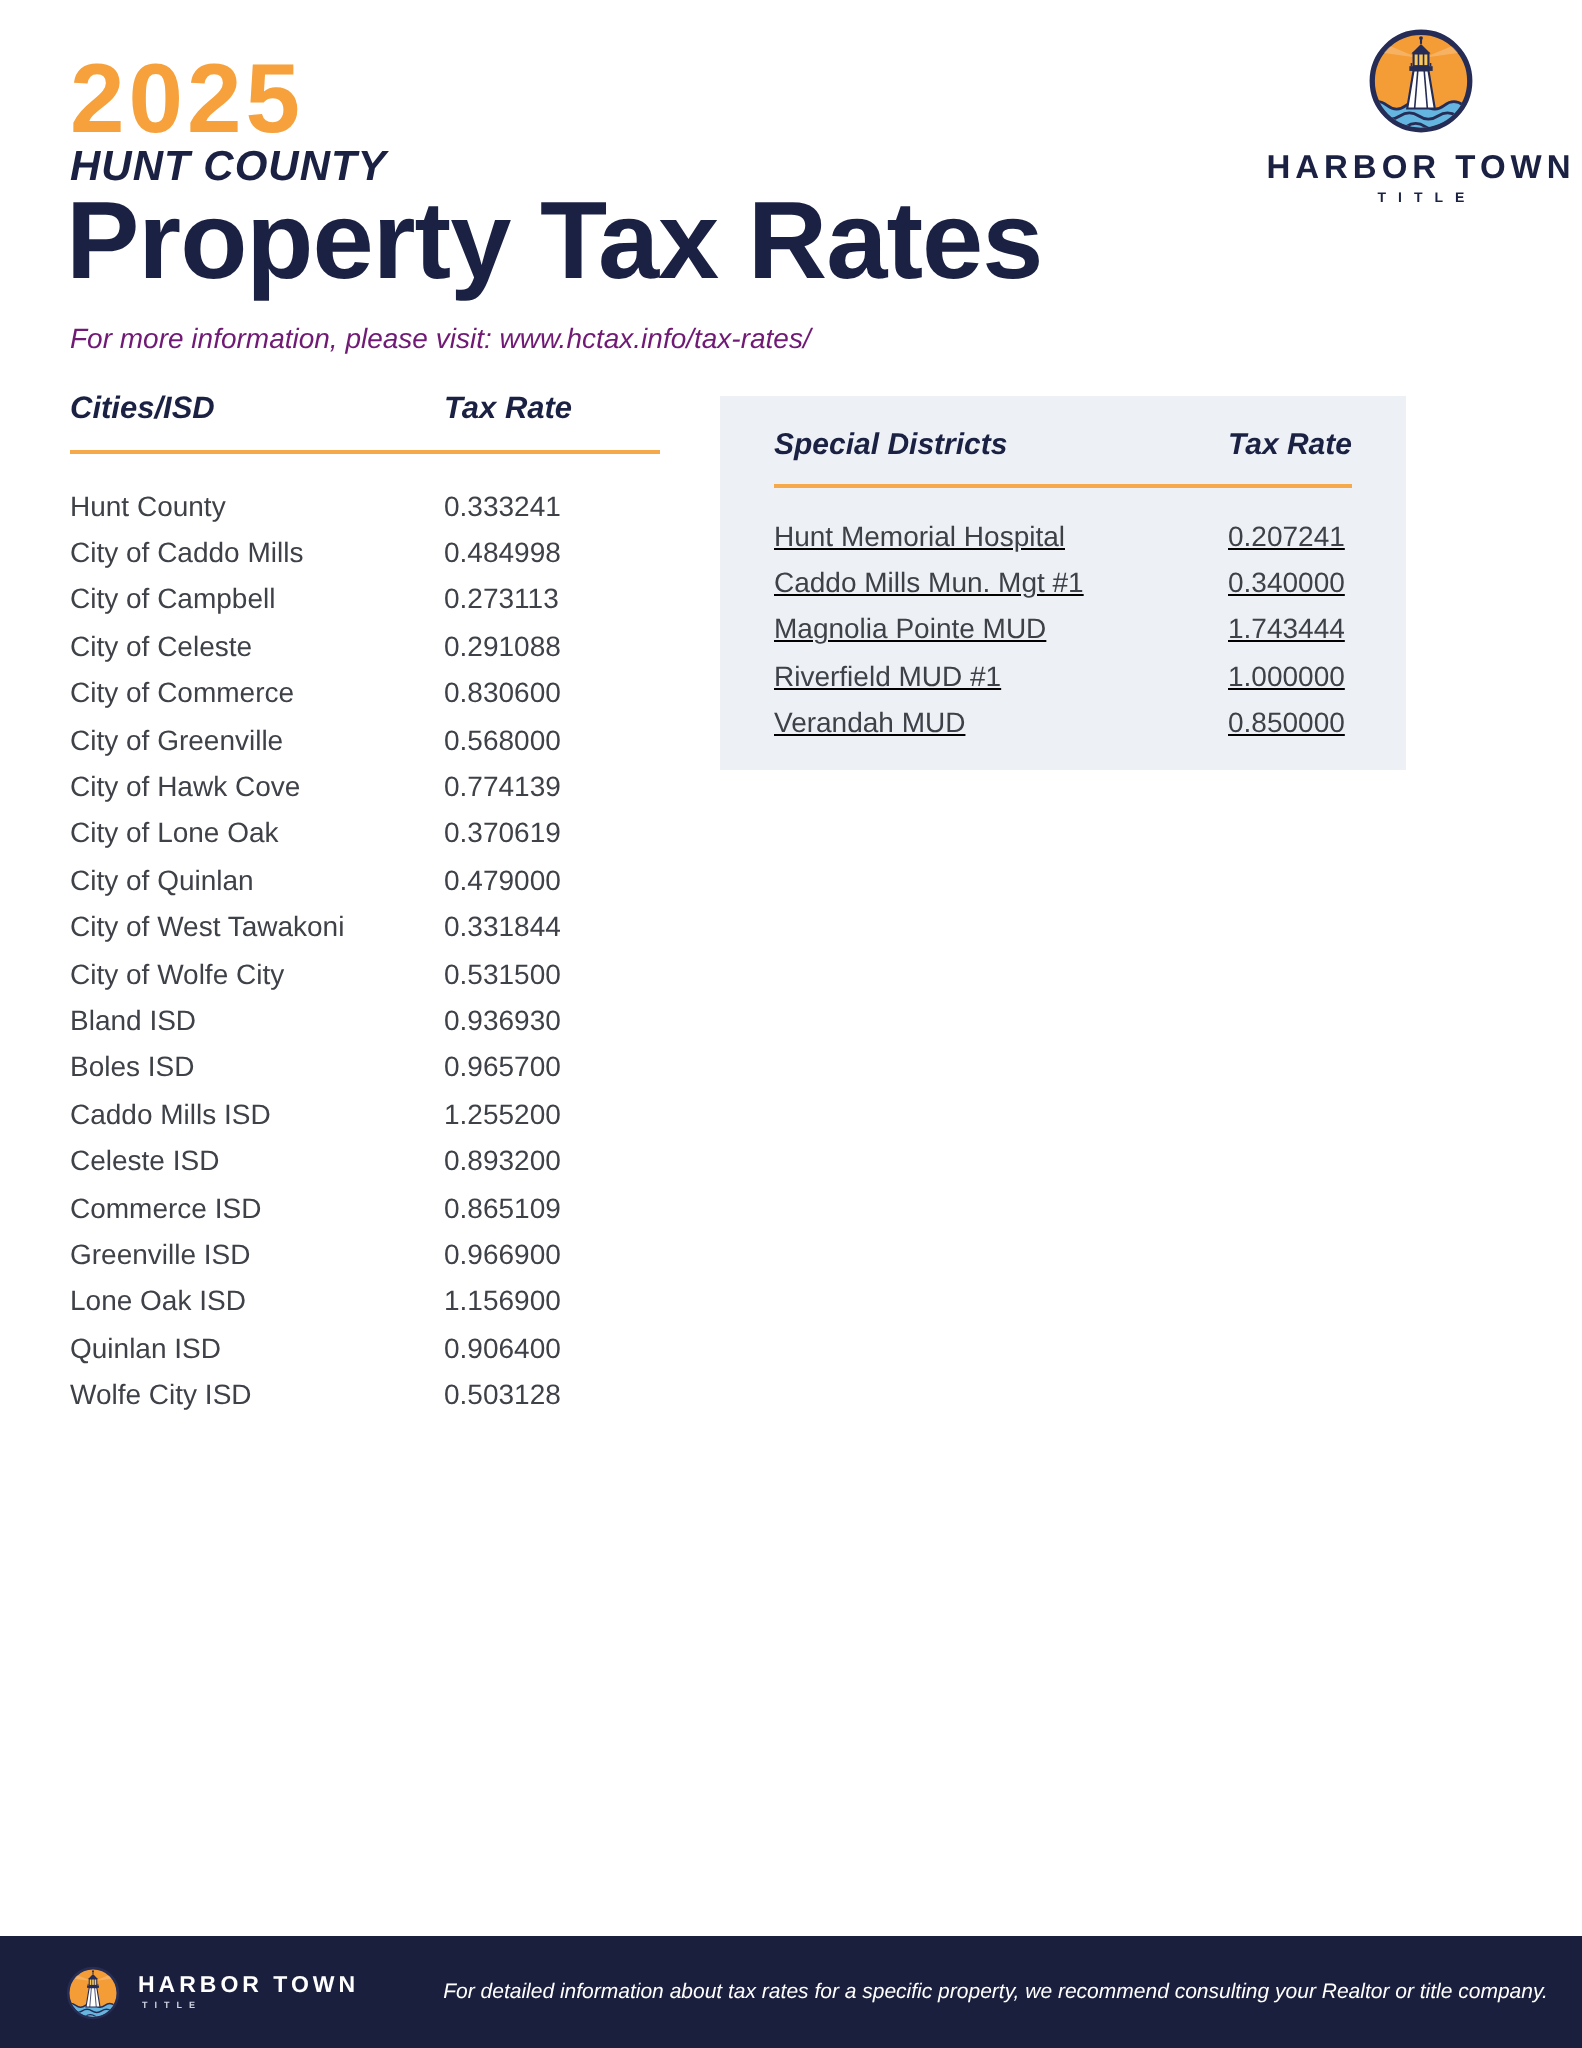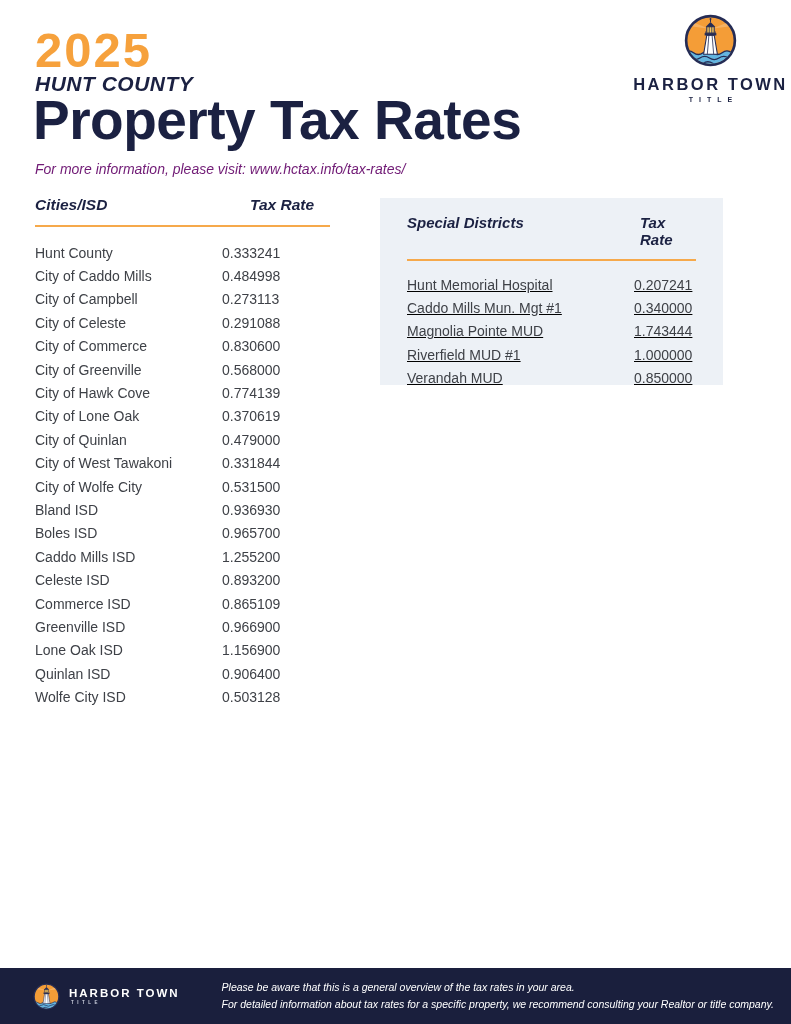--- a/index.html
+++ b/index.html
@@ -41,30 +41,30 @@
   }
   .brand-sub {
     margin-top: 2px; font-size: 7px; font-weight: 700;
     letter-spacing: 6px; color: #1B2142; padding-left: 6px;
   }
 
   
   .cities-table { position: absolute; left: 35px; top: 196px; width: 295px; }
   .tbl-head {
     display: flex; font-size: 15.5px; font-weight: 800; font-style: italic;
-    color: #1B2142; padding-bottom: 11px; border-bottom: 2px solid #F6A94B; gap: 28px;
+    color: #1B2142; padding-bottom: 11px; border-bottom: 2px solid #F6A94B;
   }
   .cities-table .col-name { width: 187px; }
   .tbl-rows { margin-top: 14px; }
   .tbl-row { display: flex; height: 23.4px; align-items: center; font-size: 14px; color: #3E4147; }
   .cities-table .tbl-row .cell-name { width: 187px; }
 
   
   .districts-panel {
-    position: absolute; left: 380px; top: 198px; width: 343px; height: 187px;
+    position: absolute; left: 360px; top: 198px; width: 343px; height: 187px;
     background: #EDF1F6; padding: 16px 27px 0 27px;
   }
   .districts-panel .tbl-head { font-size: 15px; }
   .districts-panel .col-name { width: 227px; }
   .districts-panel .tbl-rows { margin-top: 12px; text-decoration: underline; }
   .districts-panel .tbl-row .cell-name { width: 227px; }
 
   
   .footer {
     position: absolute; left: 0; top: 968px; width: 791px; height: 56px;
@@ -280,18 +280,17 @@
     <div class="footer-logo">
       <svg class="logo-mark">
           <use href="#ht-logo"></use>
         </svg>
       <div class="footer-brand">
         <div class="brand-name">HARBOR TOWN</div>
         <div class="brand-sub">TITLE</div>
       </div>
     </div>
     <div class="footer-text">
-      <div>Please be aware that this is a general overview of the tax rates in your area.</div>
       <div>For detailed information about tax rates for a specific property, we recommend consulting your Realtor or title company.</div>
     </div>
   </div>
 
 </div>
 
 </body></html>

